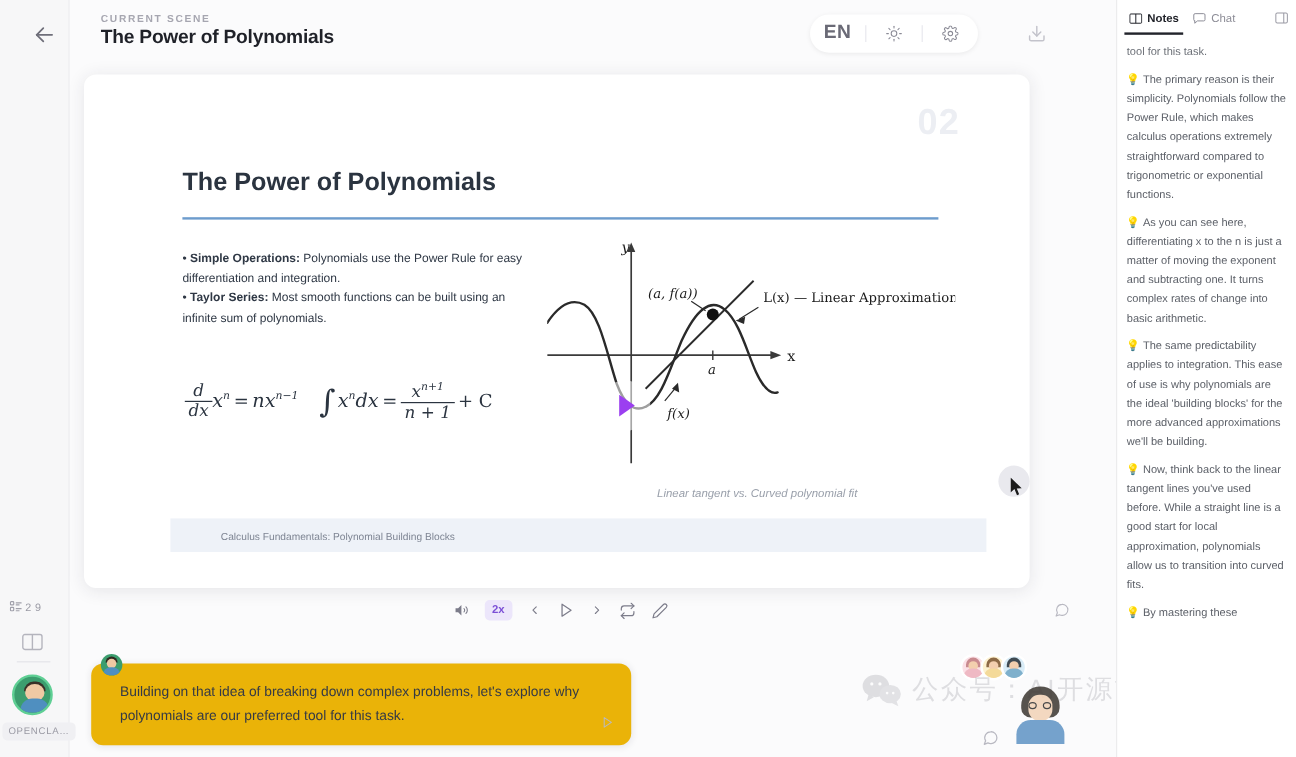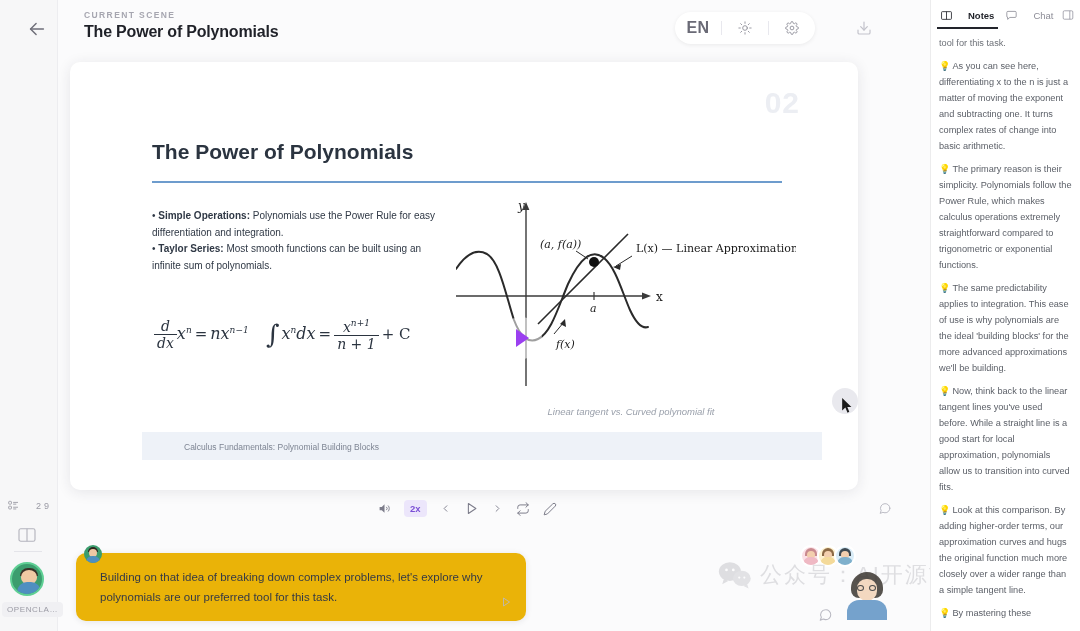--- a/index.html
+++ b/index.html
@@ -13,21 +13,21 @@
 
   
   .left-rail {
     position: absolute; left: 0; top: 0; width: 58px; height: 631px;
     background: #f7f7f8; border-right: 1px solid #ededf0;
     display: flex; flex-direction: column; align-items: center;
   }
   .rail-top { flex: 1; }
   .rail-meta {
     position: absolute; left: 8px; top: 500px;
-    display: flex; align-items: center; gap: 17px;
+    display: flex; align-items: center; gap: 2px;
     font-size: 9px; color: #9a9aa4; letter-spacing: .3px;
   }
   .rail-book {
     position: absolute; left: 18px; top: 527px;
     width: 18px; height: 16px; color: #b4b4bd;
   }
   .rail-divider {
     position: absolute; left: 14px; top: 551px; width: 28px; height: 1px; background: #e4e4e9;
   }
   .rail-avatar {
@@ -184,21 +184,21 @@
 
   
   .right-panel {
     position: absolute; right: 0; top: 0; width: 150px; height: 631px;
     background: #ffffff; border-left: 1px solid #ececed;
   }
   .rp-tabs {
     position: relative; height: 30px; display: flex; align-items: center; padding: 0 6px; gap: 4px;
   }
   .rp-tab {
-    display: flex; align-items: flex-end; gap: 16px;
+    display: flex; align-items: flex-end; gap: 4px;
     font-size: 9.5px; color: #8d8d97; padding: 5px 4px; cursor: pointer;
     position: relative;
   }
   .rp-tab.active { color: #1f2128; font-weight: 700; }
   .rp-tab.active::after {
     content: ""; position: absolute; left: 0; right: 0; bottom: -3px; height: 2px; background: #22242b;
   }
   .rp-collapse { margin-left: auto; color: #9a9aa4; cursor: pointer; display:flex;}
   .rp-body {
     position: absolute; left: 0; top: 33px; right: 0; bottom: 0;
@@ -481,22 +481,21 @@
       </div>
       <span class="rp-collapse">
         <svg width="12" height="12" viewBox="0 0 20 20" fill="none" stroke="currentColor" stroke-width="1.4">
           <rect x="2" y="3" width="16" height="14" rx="2"></rect>
             <line x1="13" y1="3" x2="13" y2="17"></line>
         </svg>
       </span>
     </div>
     <div class="rp-body">
       <div class="note-p note-first"><span>tool for this task.</span></div>
+      <div class="note-p"><span class="bulb">💡</span><span>The primary reason is their simplicity. Polynomials follow the Power Rule, which makes calculus operations extremely straightforward compared to trigonometric or exponential functions.</span></div>
       <div class="note-p"><span class="bulb">💡</span><span>As you can see here, differentiating x to the n is just a matter of moving the exponent and subtracting one. It turns complex rates of change into basic arithmetic.</span></div>
-      <div class="note-p"><span class="bulb">💡</span><span>The primary reason is their simplicity. Polynomials follow the Power Rule, which makes calculus operations extremely straightforward compared to trigonometric or exponential functions.</span></div>
       <div class="note-p"><span class="bulb">💡</span><span>The same predictability applies to integration. This ease of use is why polynomials are the ideal 'building blocks' for the more advanced approximations we'll be building.</span></div>
       <div class="note-p"><span class="bulb">💡</span><span>Now, think back to the linear tangent lines you've used before. While a straight line is a good start for local approximation, polynomials allow us to transition into curved fits.</span></div>
-      <div class="note-p"><span class="bulb">💡</span><span>Look at this comparison. By adding higher-order terms, our approximation curves and hugs the original function much more closely over a wider range than a simple tangent line.</span></div>
       <div class="note-p"><span class="bulb">💡</span><span>By mastering these</span></div>
     </div>
   </div>
 
 </div>
 
 </body></html>

